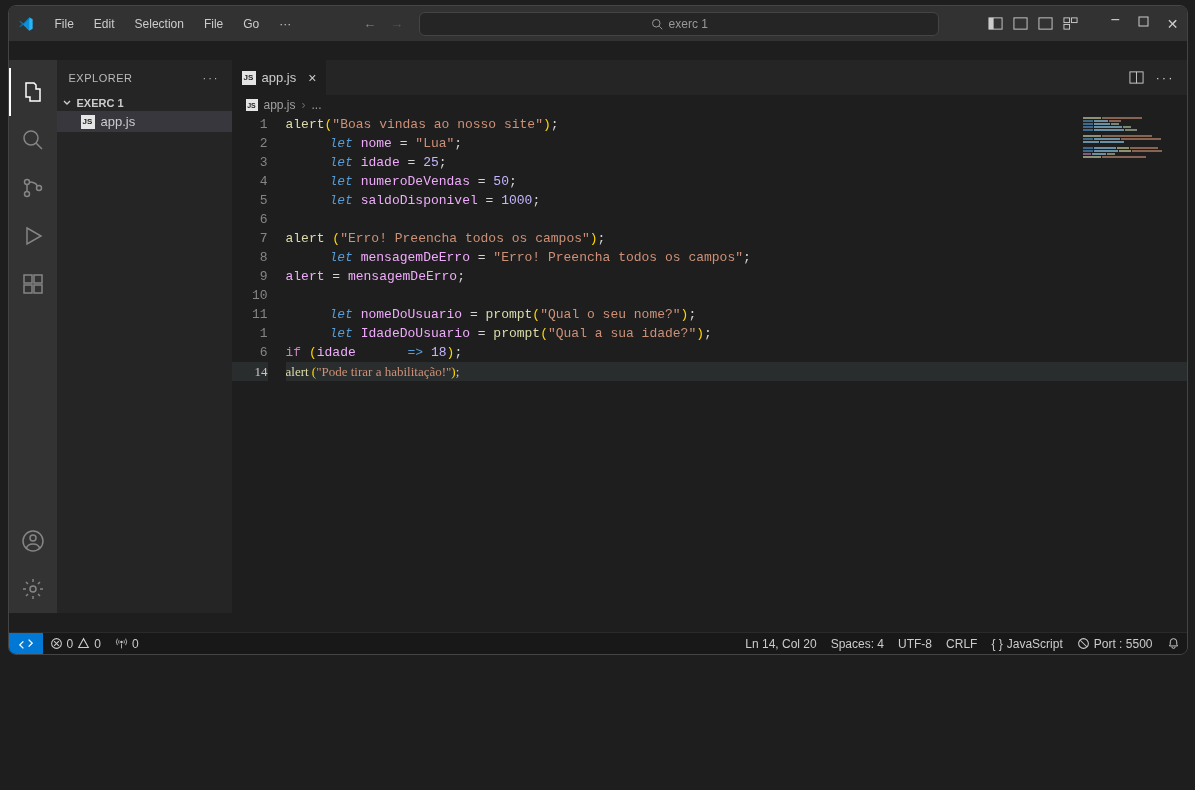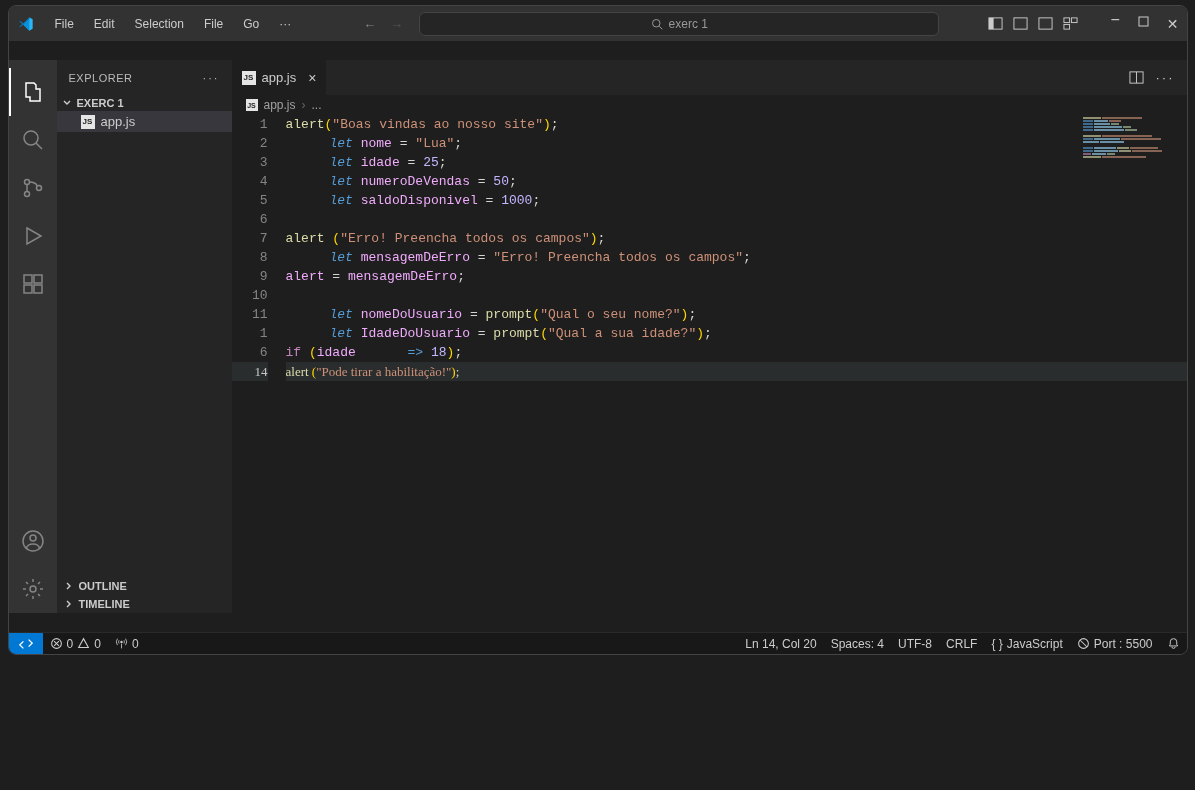--- a/index.html
+++ b/index.html
@@ -403,34 +403,20 @@
         <svg width="12" height="12" viewBox="0 0 12 12">
             <path d="M3 4l3 3 3-3" stroke="#ccc" fill="none" stroke-width="1.4"></path>
           </svg>
         <span>EXERC 1</span>
       </div>
       <div class="file-item">
         <span class="js-icon">JS</span>
         <span>app.js</span>
       </div>
 
-      <div class="sidebar-bottom">
-        <div class="panel-head">
-          <svg width="12" height="12" viewBox="0 0 12 12">
-              <path d="M4 3l3 3-3 3" stroke="#ccc" fill="none" stroke-width="1.4"></path>
-            </svg>
-          <span>OUTLINE</span>
-        </div>
-        <div class="panel-head">
-          <svg width="12" height="12" viewBox="0 0 12 12">
-              <path d="M4 3l3 3-3 3" stroke="#ccc" fill="none" stroke-width="1.4"></path>
-            </svg>
-          <span>TIMELINE</span>
-        </div>
-      </div>
     </div>
 
     <div class="editor-area">
       <div class="tabs">
         <div class="tab">
           <span class="js-icon">JS</span>
           <span>app.js</span>
           <span class="close">×</span>
         </div>
         <div class="right-tab-controls">

